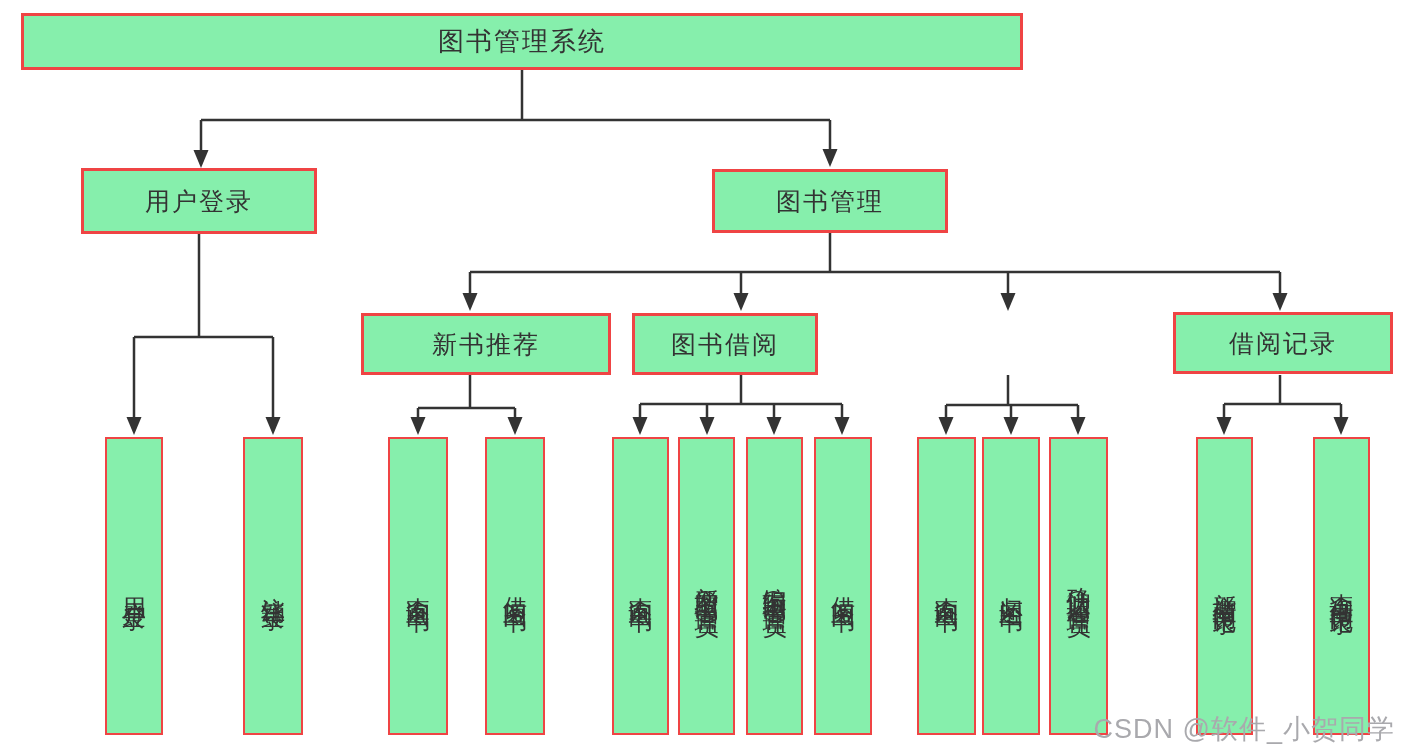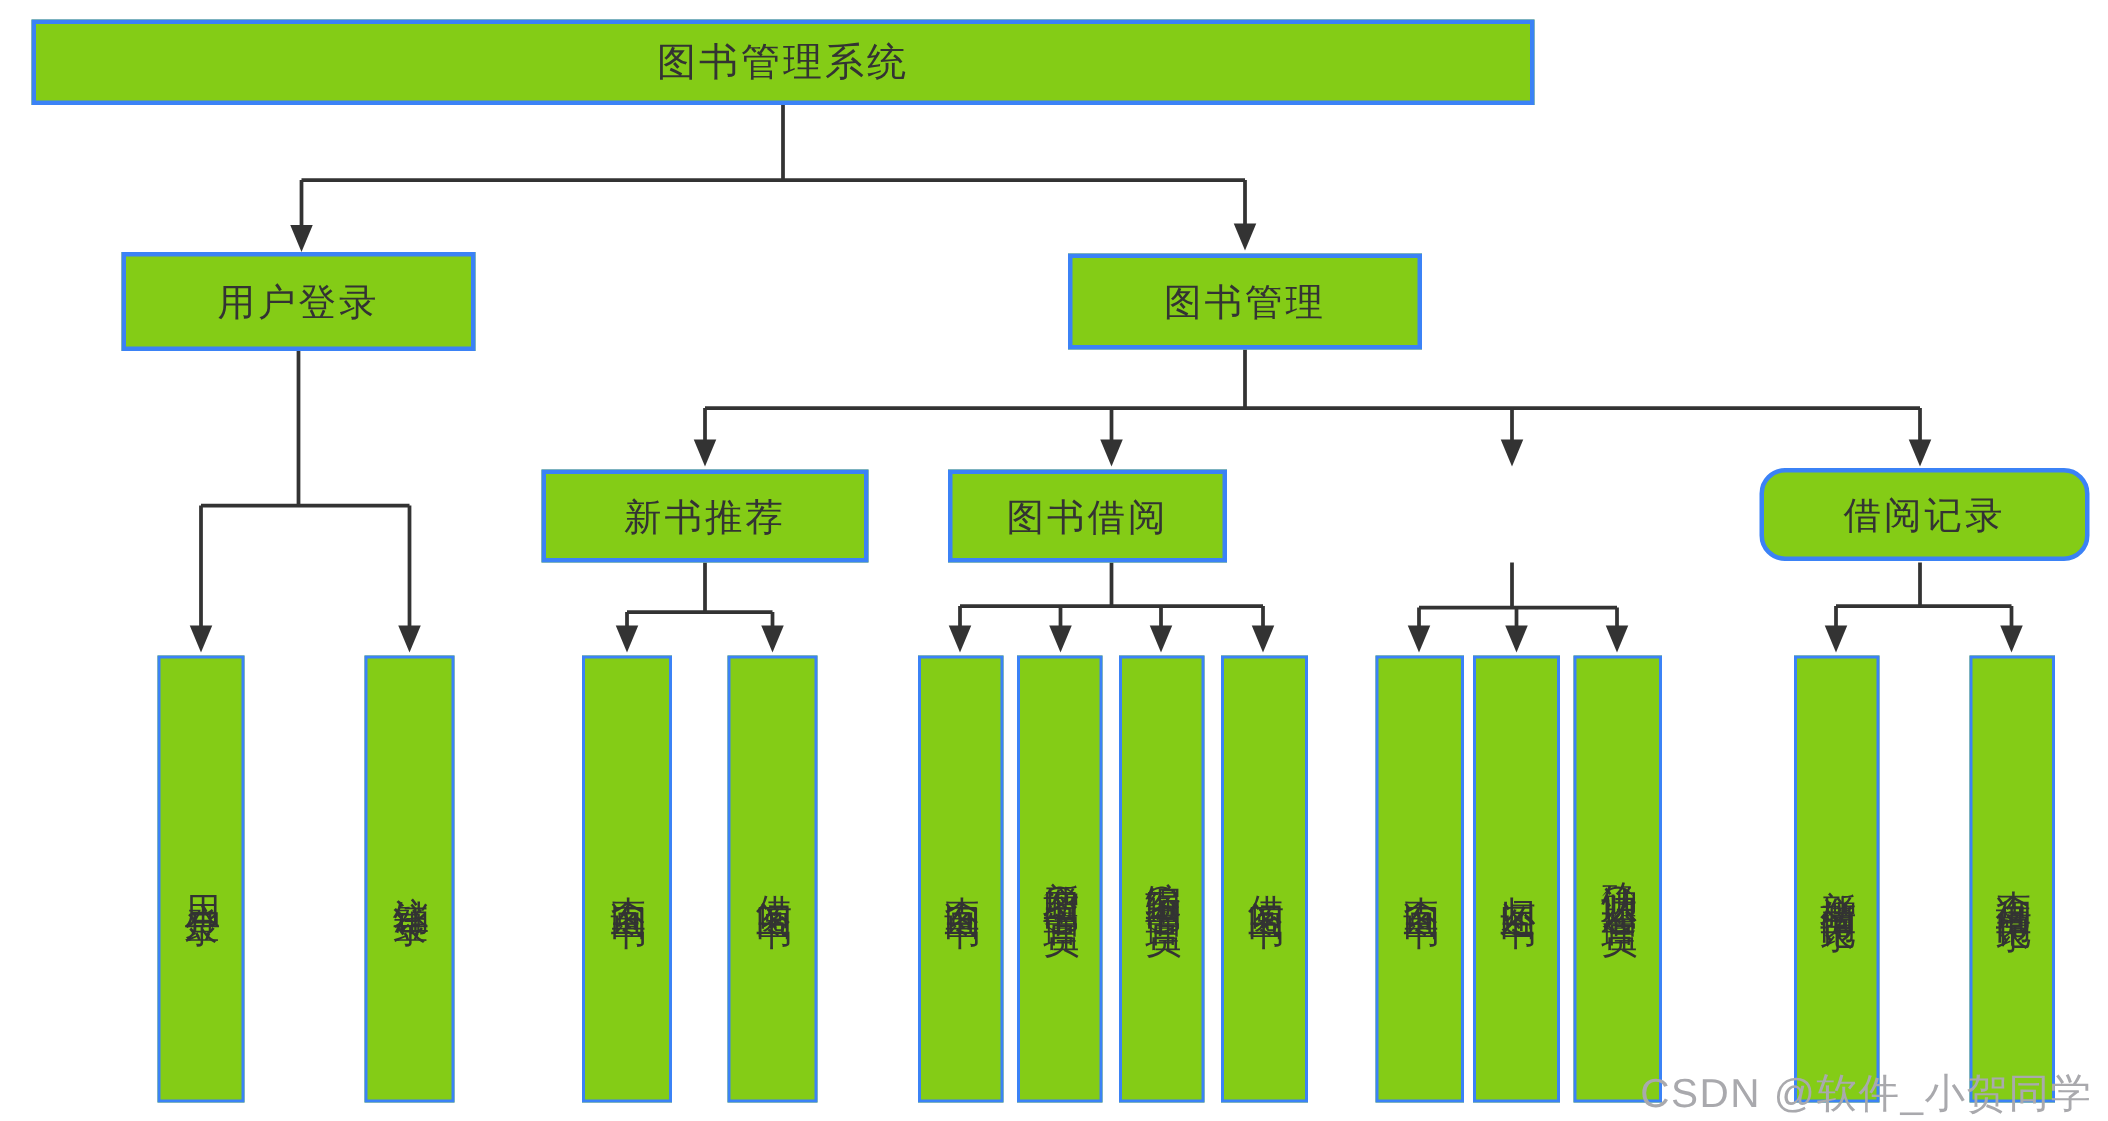--- a/index.html
+++ b/index.html
@@ -14,22 +14,22 @@
   }
   .connectors {
     position: absolute;
     left: 0; top: 0;
     width: 1405px; height: 747px;
     z-index: 1;
   }
   .node {
     position: absolute;
     box-sizing: border-box;
-    background: #84cc16;
-    border: 3px solid #3b82f6;
+    background: #86efac;
+    border: 3px solid #ef4444;
     display: flex;
     align-items: center;
     justify-content: center;
     z-index: 2;
   }
   .h-node {
     font-size: 25px;
     letter-spacing: 2px;
     white-space: nowrap;
   }
@@ -143,27 +143,27 @@
     <span>图书管理系统</span>
   </div>
 
   <div class="node h-node" style="left:81px; top:168px; width:236px; height:66px;">
     <span>用户登录</span>
   </div>
   <div class="node h-node" style="left:712px; top:169px; width:236px; height:64px;">
     <span>图书管理</span>
   </div>
 
-  <div class="node h-node" style="left:361px; top:313px; width:218px; height:62px;">
+  <div class="node h-node" style="left:361px; top:313px; width:250px; height:62px;">
     <span>新书推荐</span>
   </div>
   <div class="node h-node" style="left:632px; top:313px; width:186px; height:62px;">
     <span>图书借阅</span>
   </div>
-  <div class="node h-node" style="left:1173px; top:312px; width:220px; height:62px;border-radius:17px;">
+  <div class="node h-node" style="left:1173px; top:312px; width:220px; height:62px;">
     <span>借阅记录</span>
   </div>
 
   <div class="node v-node" style="left:105px; top:437px; width:58px; height:298px;">
     <span>用户登录</span>
   </div>
   <div class="node v-node" style="left:243px; top:437px; width:60px; height:298px;">
     <span>注销登录</span>
   </div>
 

